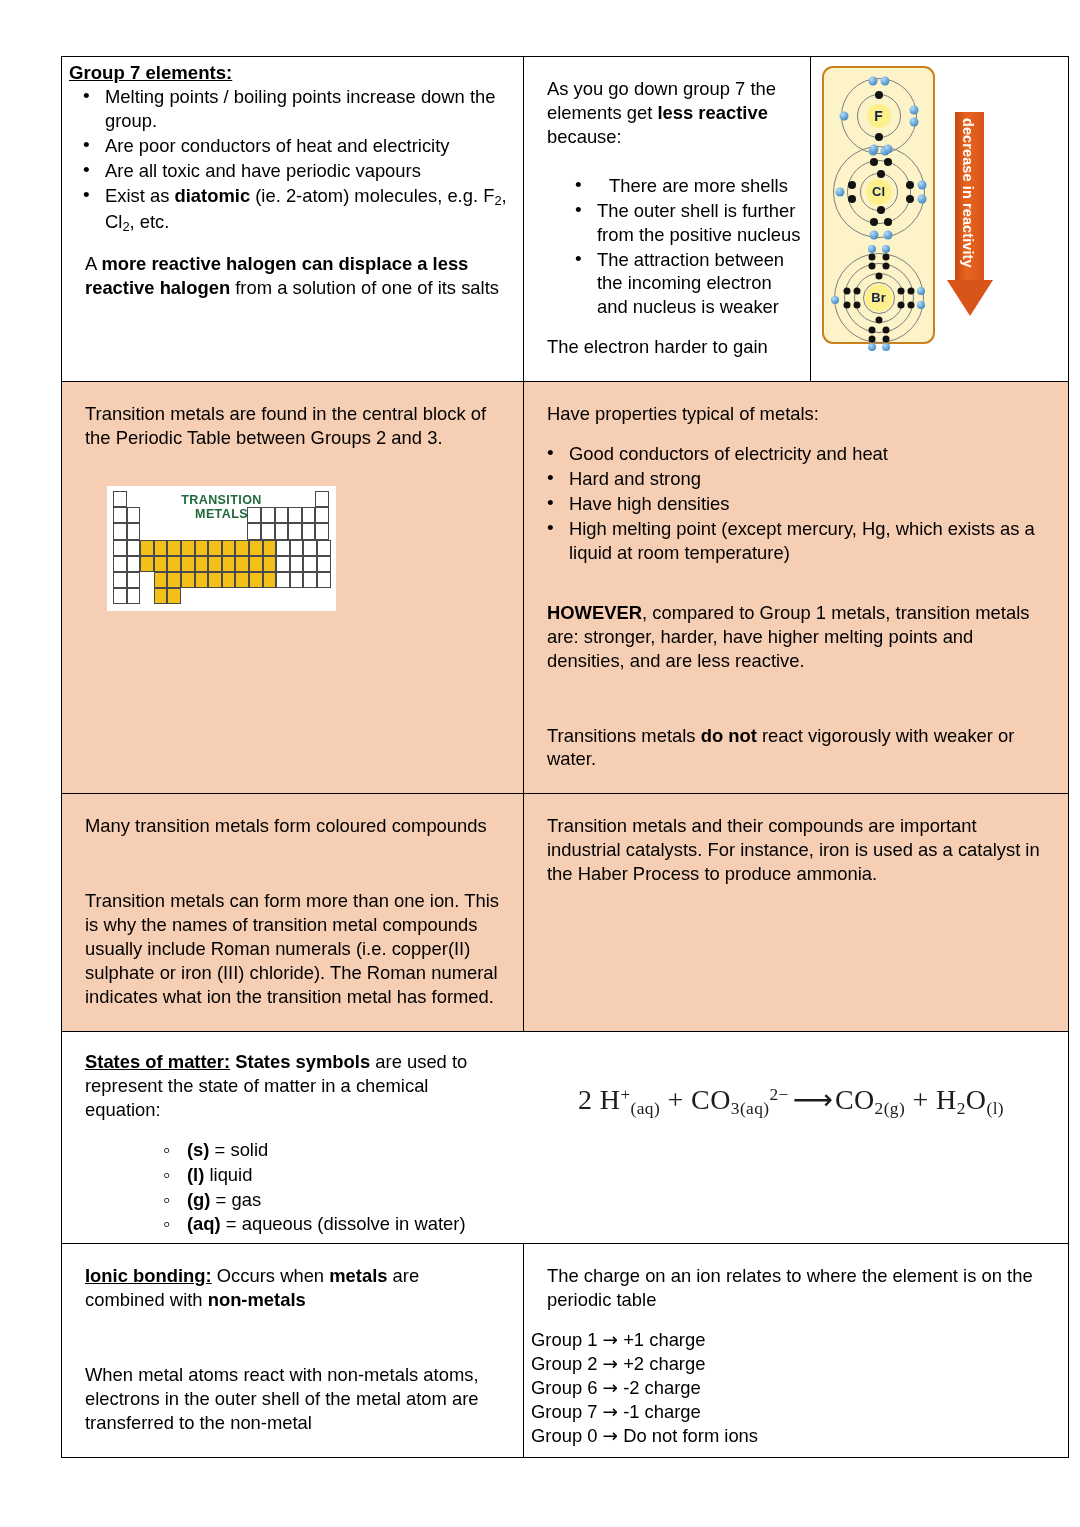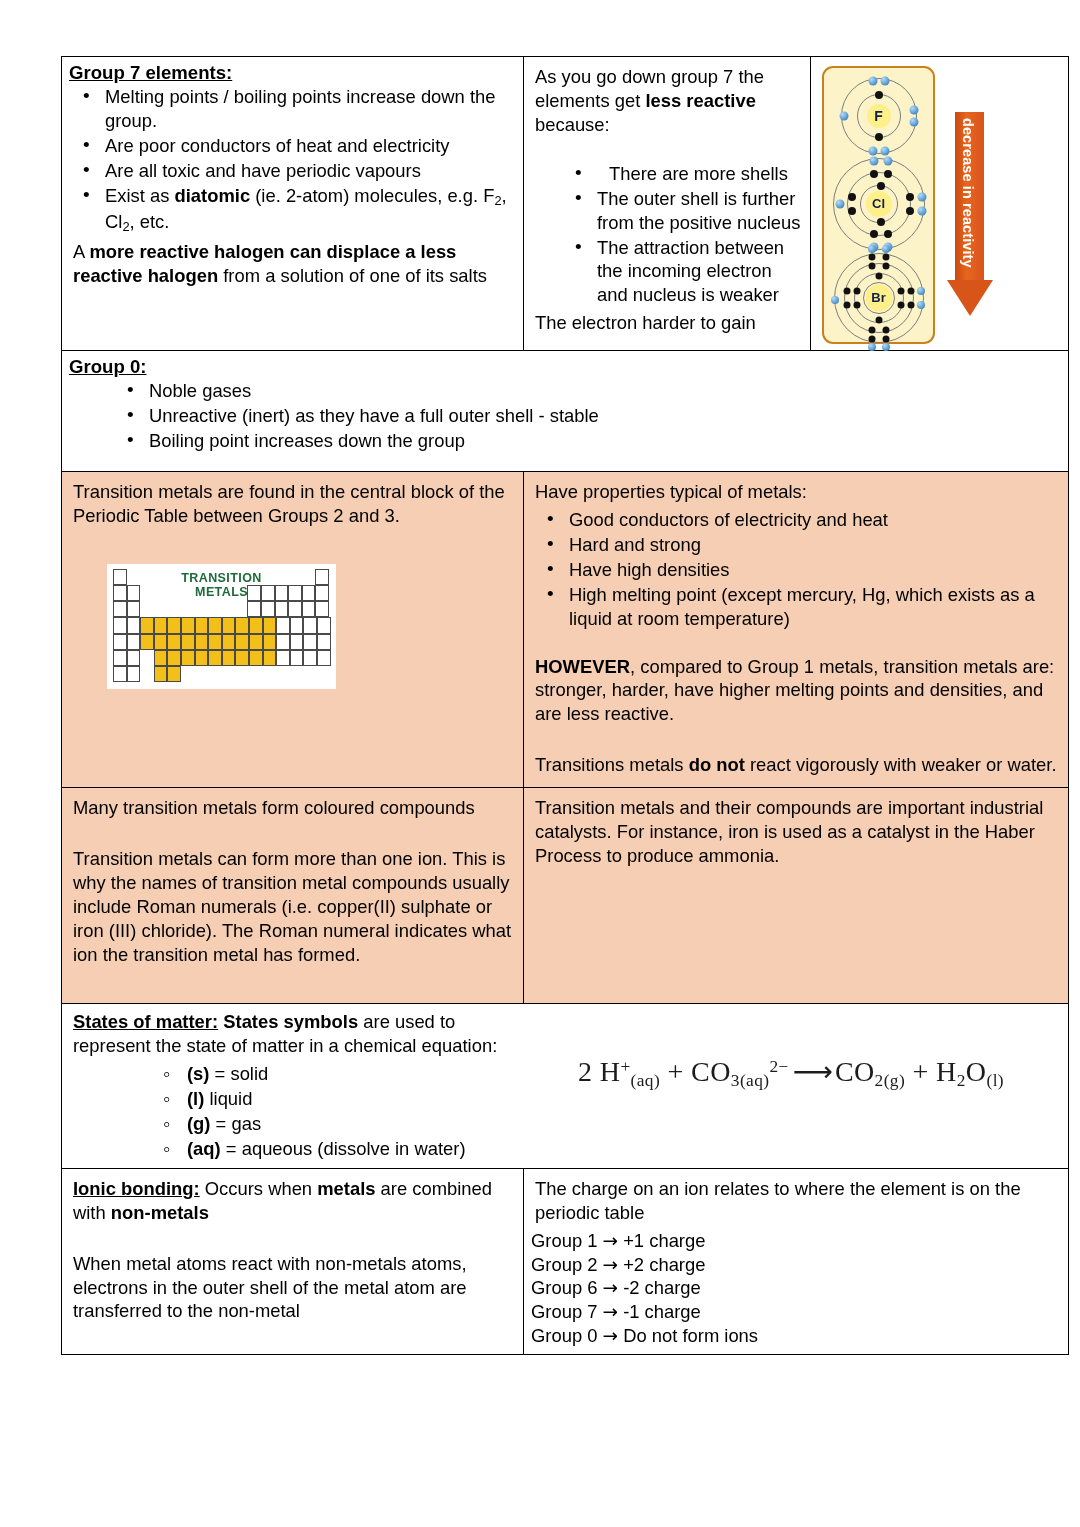--- a/index.html
+++ b/index.html
@@ -64,21 +64,21 @@
   ul.bul > li:before {
     content: "\2022";
     position: absolute;
     left: -20px;
     top: -1px;
     font-size: 19px;
   }
   ul.bul.indent { padding-left: 64px; margin-top: 25px; }
   ul.hollow > li:before { content: "\25E6"; font-size: 21px; left: -22px; top: -2px; }
 
-  .blockline { margin: 4px; }
+  .blockline { margin: 16px; }
   .gap { height: 19px; }
   sub { font-size: 70%; vertical-align: -0.25em; }
   sup { font-size: 70%; vertical-align: 0.45em; }
 
   
   .fig-wrap {
     display: flex;
     align-items: flex-start;
     justify-content: flex-start;
     padding: 5px 0 0 4px;
@@ -243,21 +243,21 @@
 
             <div class="e b" style="width:9px;height:9px;left:44px;top:7px;"></div>
             <div class="e b" style="width:9px;height:9px;left:56px;top:7px;"></div>
             <div class="e b" style="width:9px;height:9px;left:44px;top:77px;"></div>
             <div class="e b" style="width:9px;height:9px;left:56px;top:77px;"></div>
             <div class="e b" style="width:9px;height:9px;left:85px;top:36px;"></div>
             <div class="e b" style="width:9px;height:9px;left:85px;top:48px;"></div>
             <div class="e b" style="width:9px;height:9px;left:15px;top:42px;"></div>
           </div>
 
-          <div class="atom" style="top:88px;width:104px;height:96px;">
+          <div class="atom" style="top:76px;width:104px;height:96px;">
             <div class="shell" style="width:90px;height:90px;"></div>
             <div class="shell" style="width:62px;height:62px;"></div>
             <div class="shell" style="width:36px;height:36px;"></div>
             <div class="nuc" style="width:26px;height:26px;font-size:13px;">Cl</div>
             <div class="e k" style="width:8px;height:8px;left:54px;top:30px;"></div>
             <div class="e k" style="width:8px;height:8px;left:54px;top:66px;"></div>
             <div class="e k" style="width:8px;height:8px;left:47px;top:18px;"></div>
             <div class="e k" style="width:8px;height:8px;left:61px;top:18px;"></div>
             <div class="e k" style="width:8px;height:8px;left:47px;top:78px;"></div>
             <div class="e k" style="width:8px;height:8px;left:61px;top:78px;"></div>
@@ -311,30 +311,20 @@
 
         <div class="arrow-col">
           <div class="arrow-shaft"></div>
           <div class="arrow-head"></div>
           <div class="arrow-label">decrease in reactivity</div>
         </div>
       </div>
     </td>
   </tr>
 
-  <tr>
-    <td class="white" colspan="3" style="height:110px;">
-      <div class="subhead-bold u">Group 0:</div>
-      <ul class="bul" style="padding-left:78px;">
-        <li>Noble gases</li>
-        <li>Unreactive (inert) as they have a full outer shell - stable</li>
-        <li>Boiling point increases down the group</li>
-      </ul>
-    </td>
-  </tr>
 
 
   <tr>
     <td class="peach" style="width:408px;">
       <p class="blockline">Transition metals are found in the central block of the Periodic Table between Groups 2 and 3.</p>
       <div class="pt-figure">
         <div class="pt-title">
           <span>TRANSITION</span><br>
           <span>METALS</span>
         </div>

